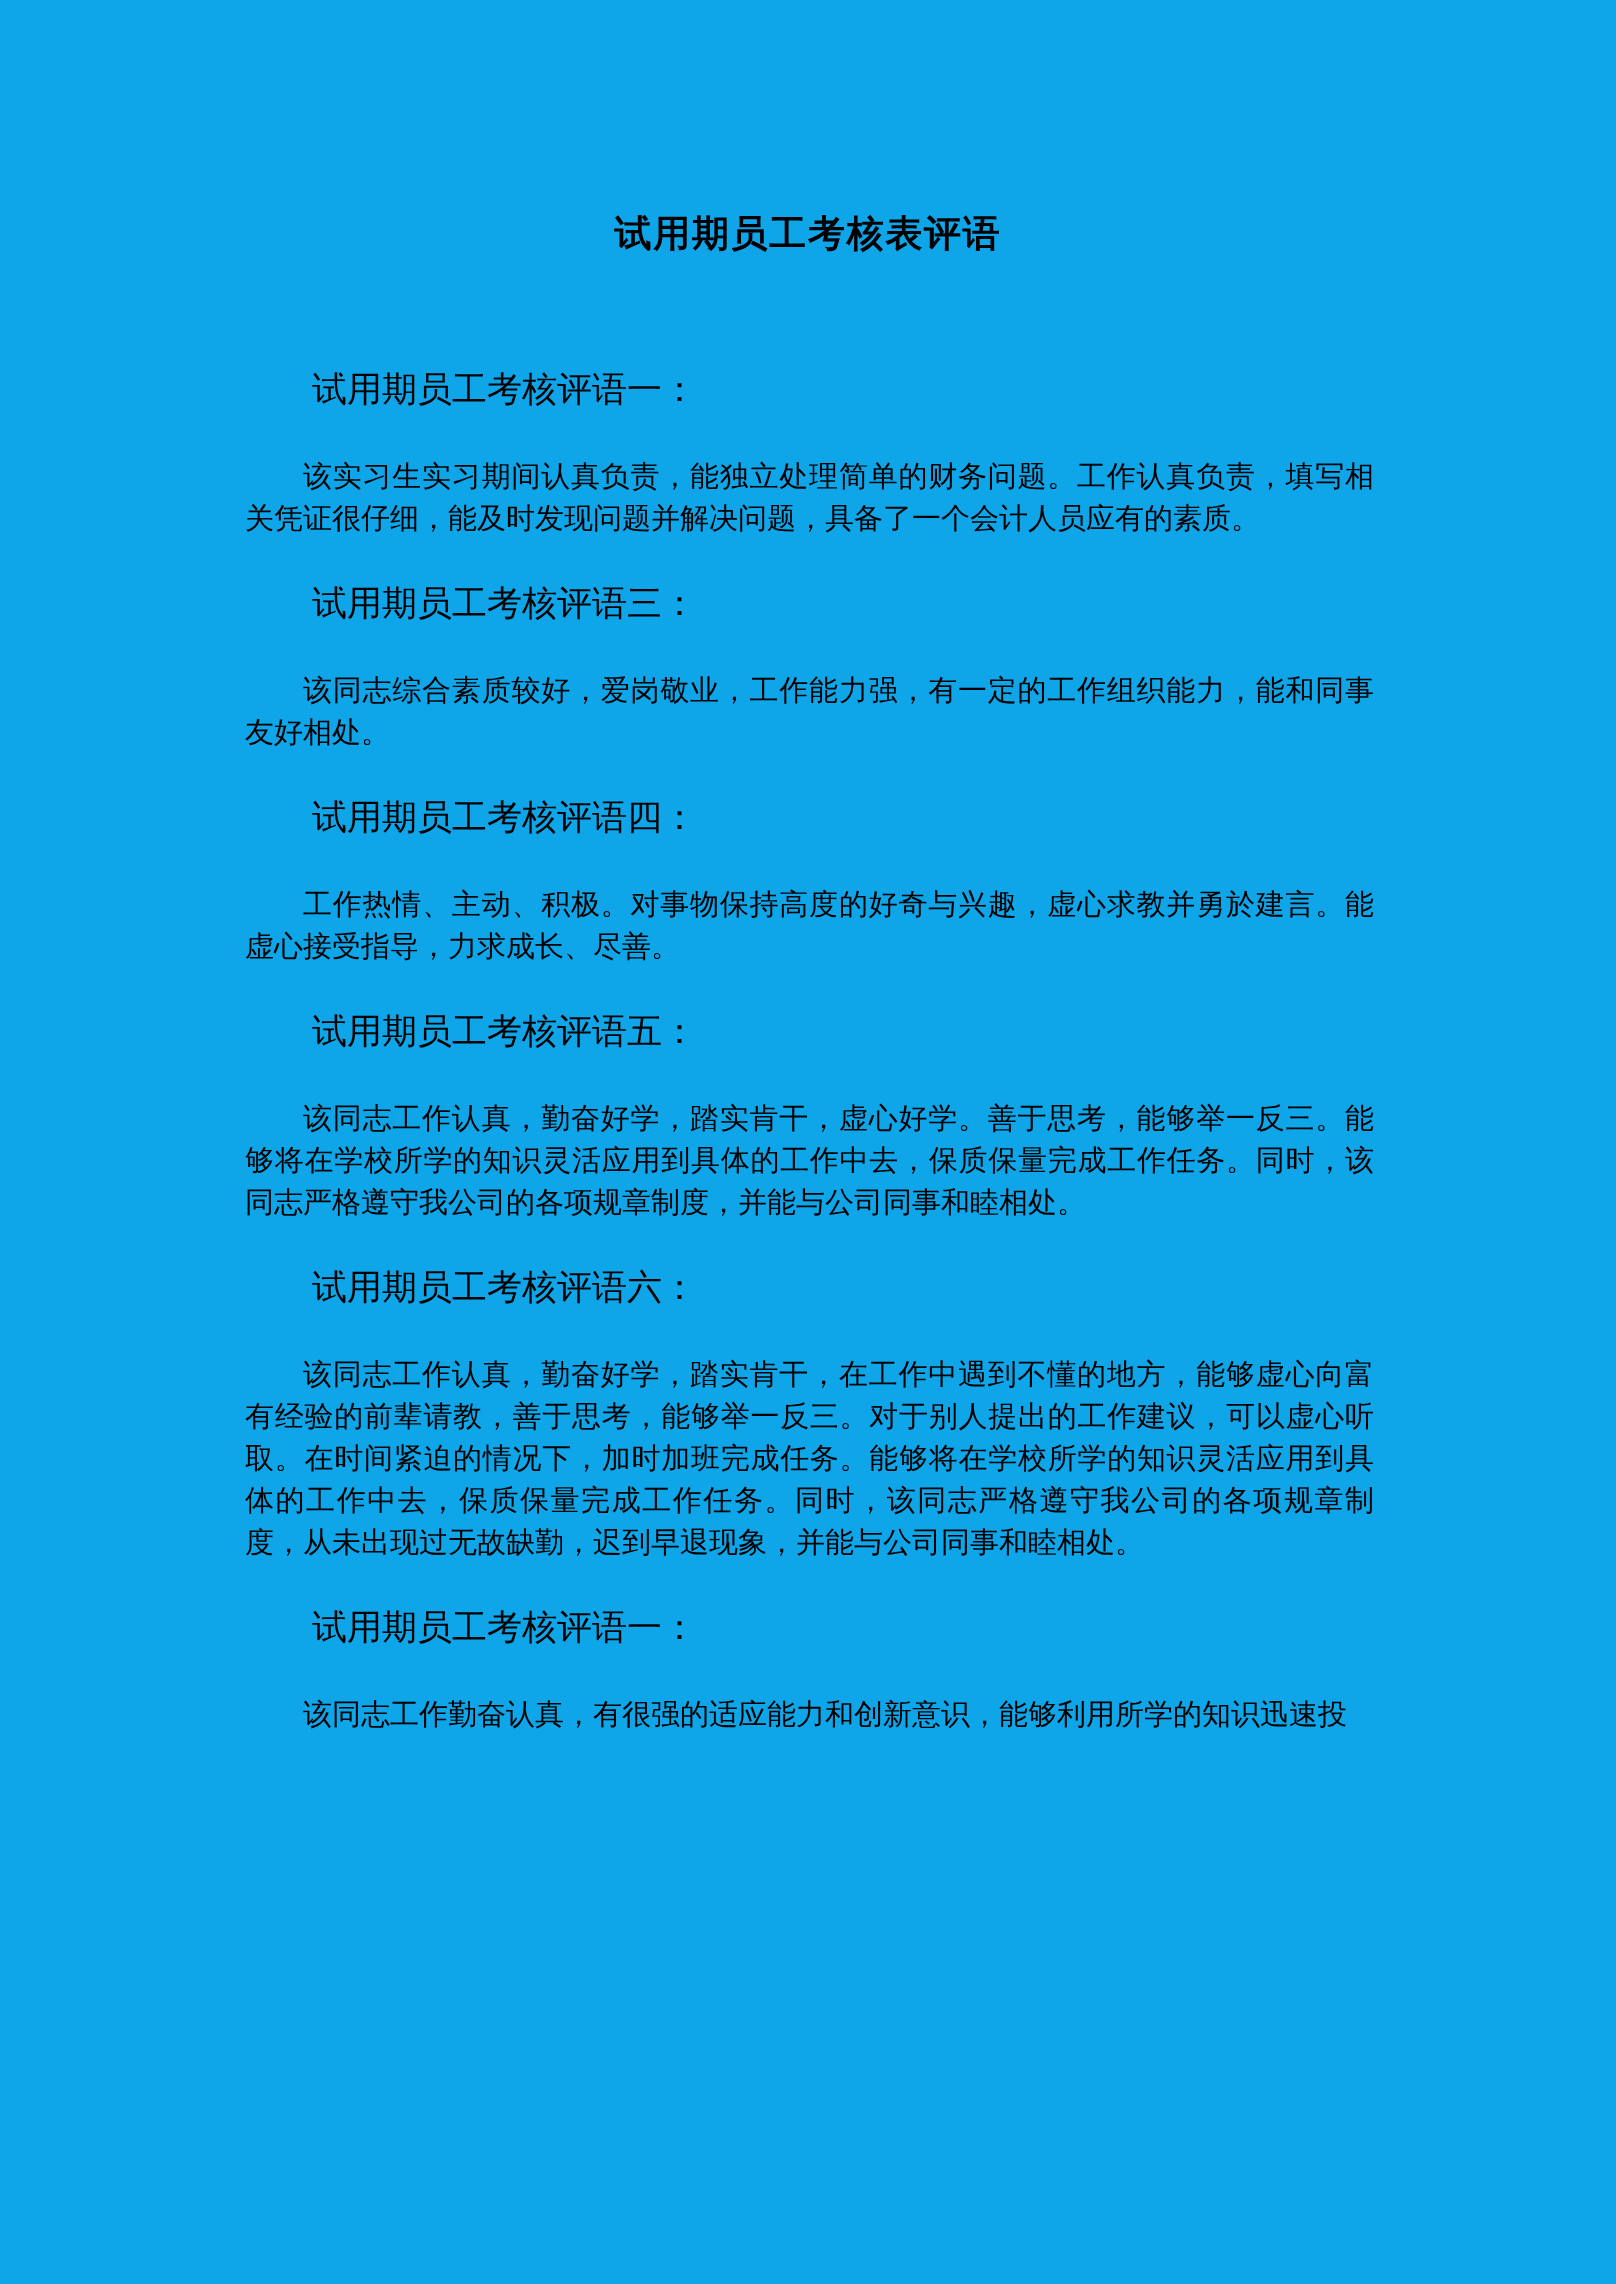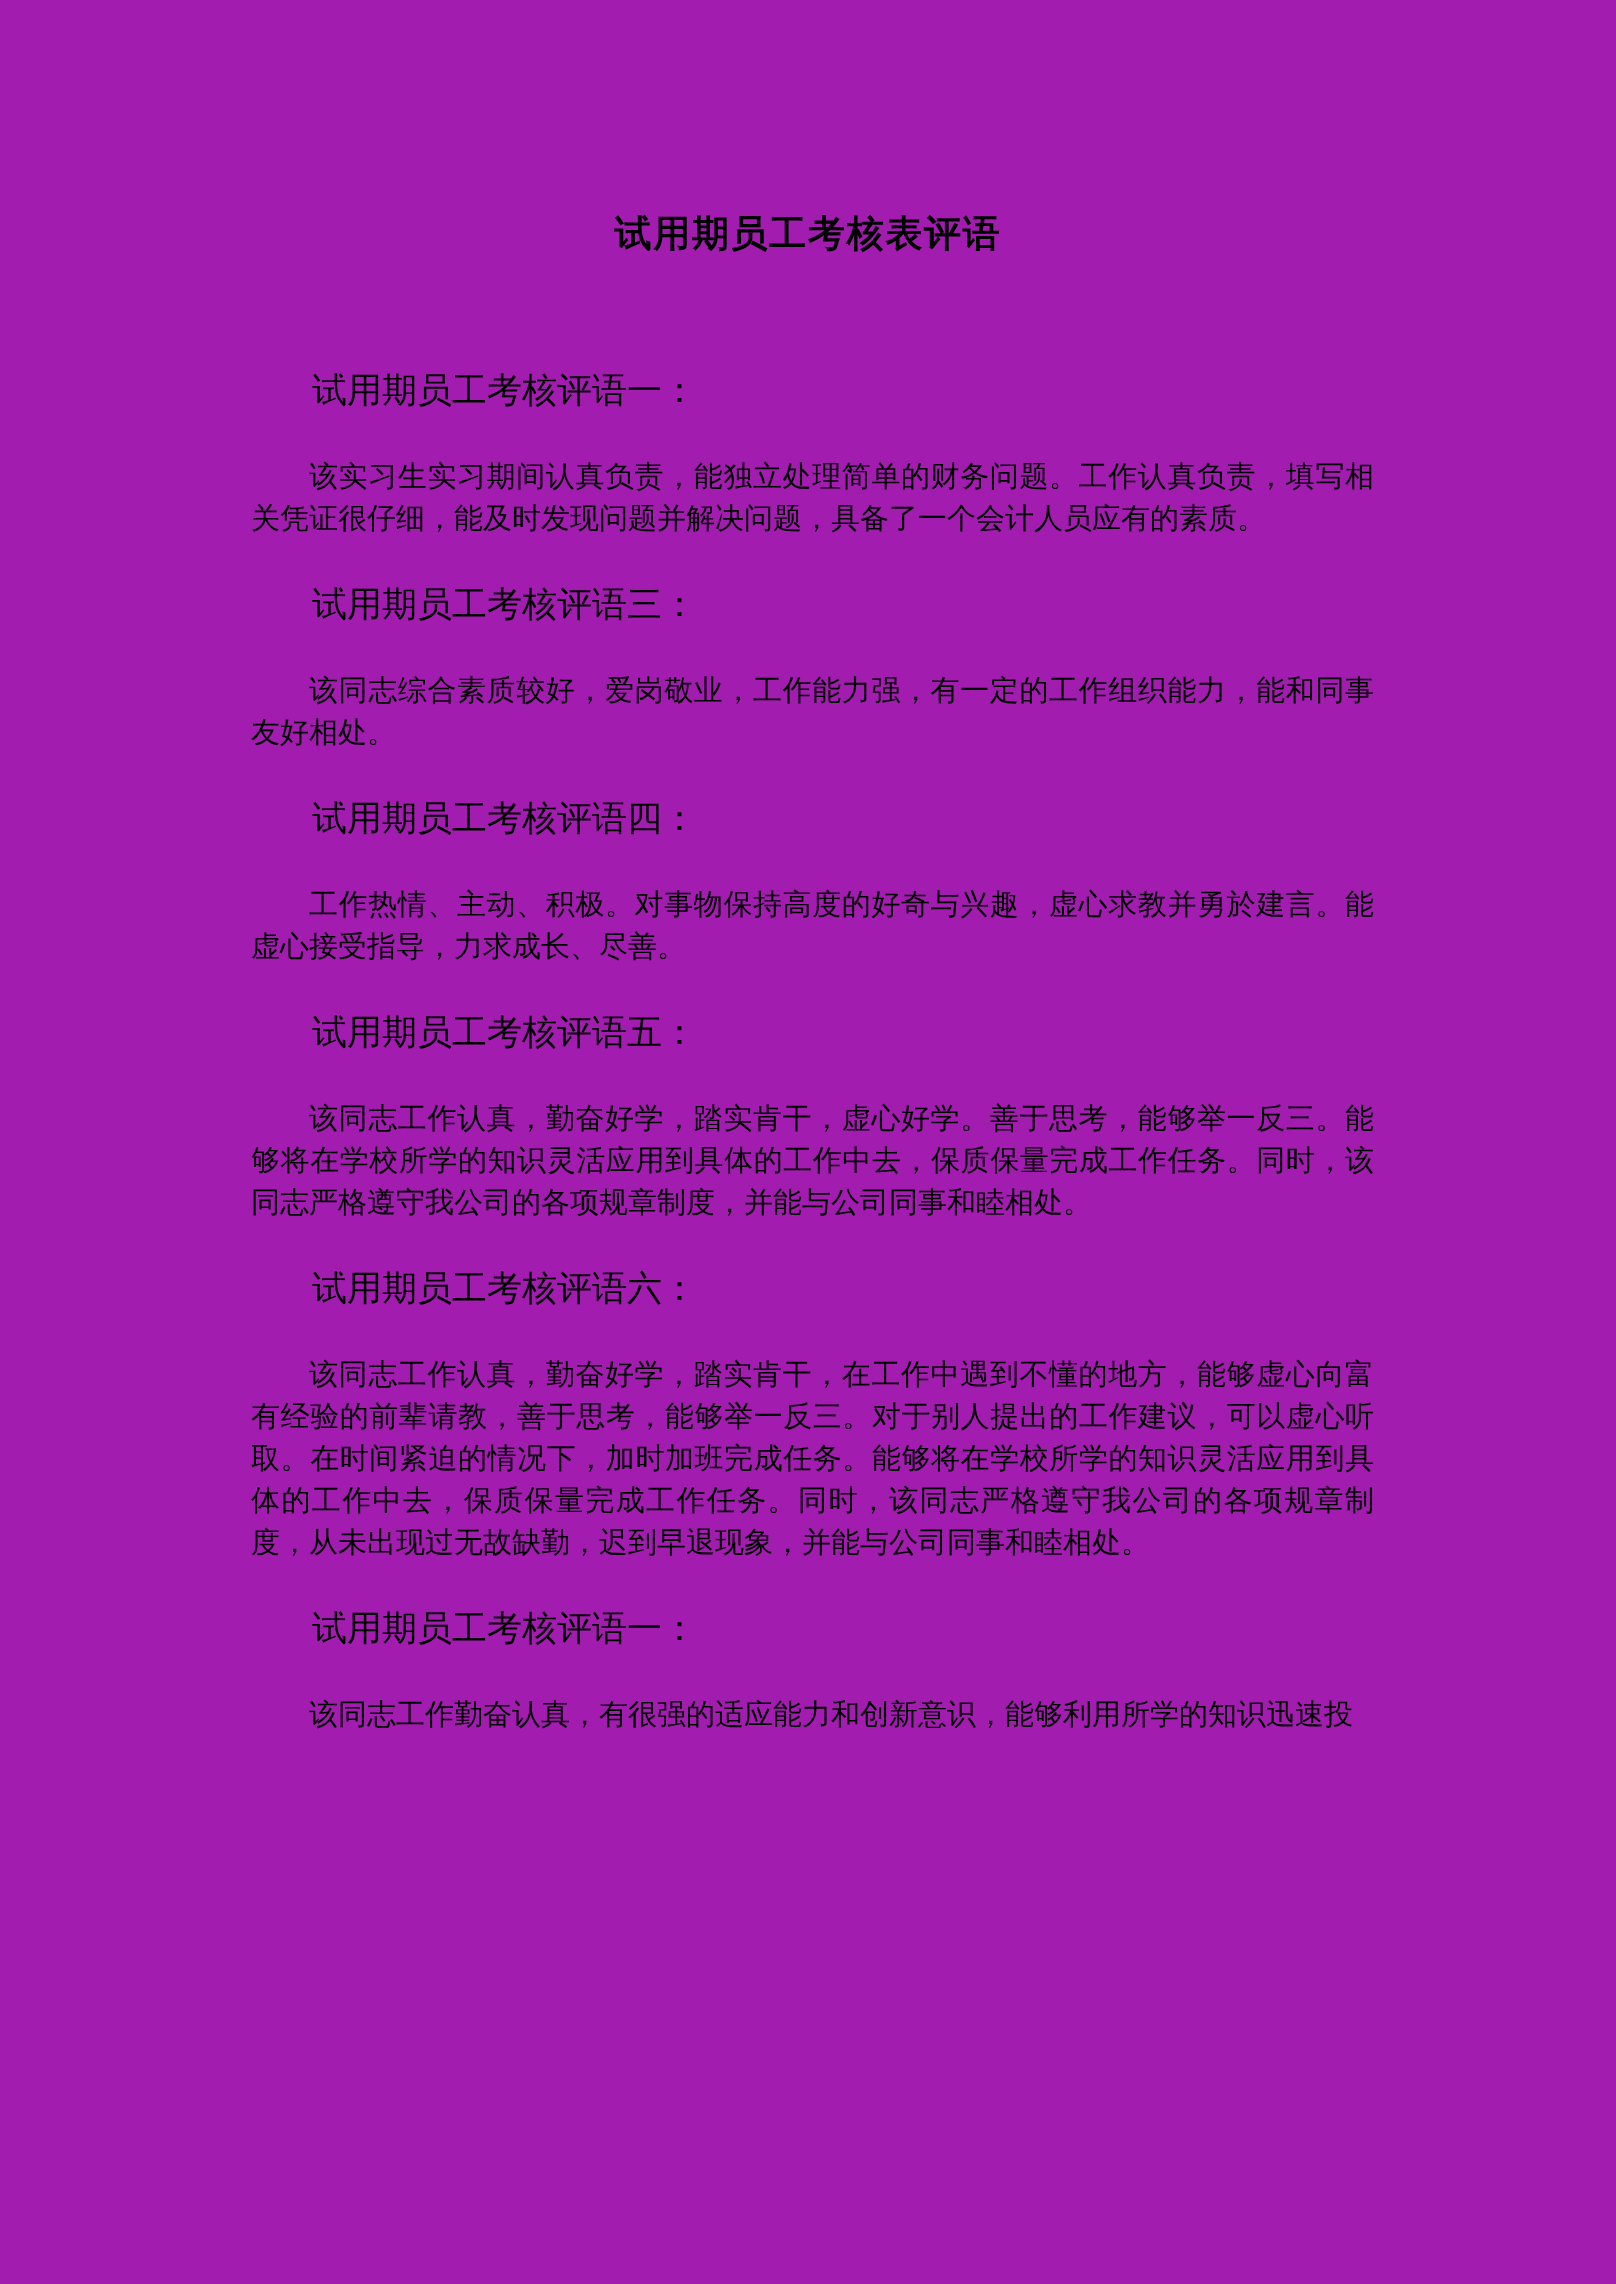--- a/index.html
+++ b/index.html
@@ -5,23 +5,23 @@
   html, body {
     margin: 0;
     padding: 0;
     background: #ffffff;
   }
   .page {
     position: relative;
     width: 1616px;
     height: 2284px;
     margin: 0 auto;
-    background: #a21caf;
+    background: #0ea5e9;
     color: #000000;
-    font-family: Liberation Sans, sans-serif;
+    font-family: Liberation Serif, serif;
     box-sizing: border-box;
     padding: 209px 242px 0 242px;
     overflow: hidden;
   }
   .doc-title {
     margin: 0 0 111px 0;
     font-size: 37px;
     line-height: 49px;
     font-weight: bold;
     text-align: center;
@@ -31,21 +31,21 @@
     margin: 0;
   }
   .section-heading {
     margin: 0 0 44px 0;
     font-size: 35px;
     line-height: 42px;
     text-indent: 2em;
     white-space: nowrap;
   }
   .section-body {
-    margin: 0 0 44px 9px;
+    margin: 0 0 44px 3px;
     font-size: 29px;
     line-height: 42px;
     text-indent: 2em;
     text-align: justify;
     text-justify: inter-ideograph;
   }
 </style>
 </head>
 <body>
 

